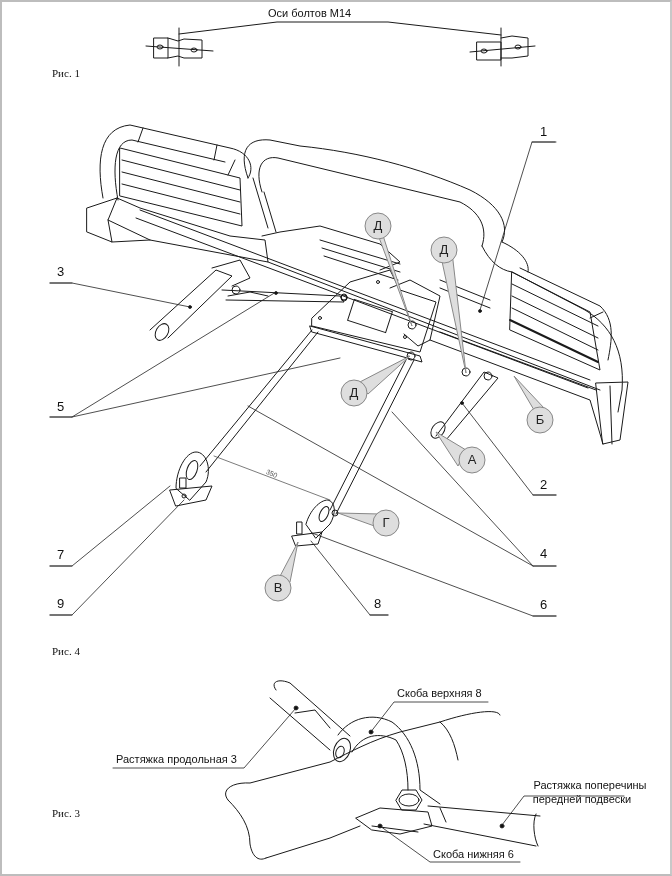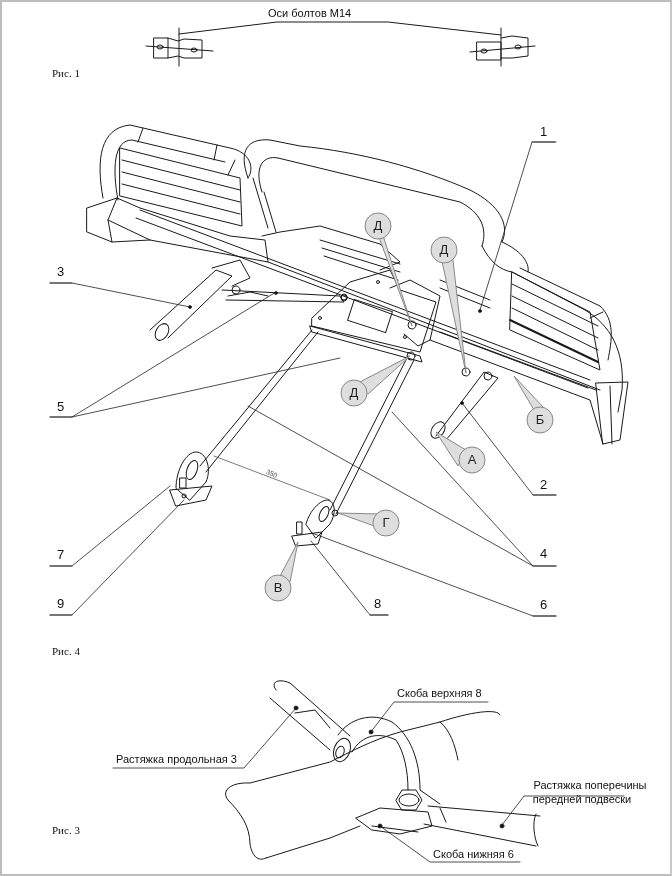--- a/index.html
+++ b/index.html
@@ -248,21 +248,21 @@
     <g>
         <path d="M278,580 L298,542 L290,582 Z"></path>
         <circle cx="278" cy="588" r="13"></circle>
       </g>
   </g>
 </svg>
 
 <div class="caption" style="left:268px; top:7px; font-size:11px;">Оси болтов М14</div>
 <div class="fig-label" style="left:52px; top:67px;">Рис. 1</div>
 <div class="fig-label" style="left:52px; top:645px;">Рис. 4</div>
-<div class="fig-label" style="left:52px; top:824px;">Рис. 3</div>
+<div class="fig-label" style="left:52px; top:807px;">Рис. 3</div>
 
 <div class="callout-num" style="left:540px; top:124px;">1</div>
 <div class="callout-num" style="left:540px; top:477px;">2</div>
 <div class="callout-num" style="left:57px; top:264px;">3</div>
 <div class="callout-num" style="left:540px; top:546px;">4</div>
 <div class="callout-num" style="left:57px; top:399px;">5</div>
 <div class="callout-num" style="left:540px; top:597px;">6</div>
 <div class="callout-num" style="left:57px; top:547px;">7</div>
 <div class="callout-num" style="left:374px; top:596px;">8</div>
 <div class="callout-num" style="left:57px; top:596px;">9</div>

